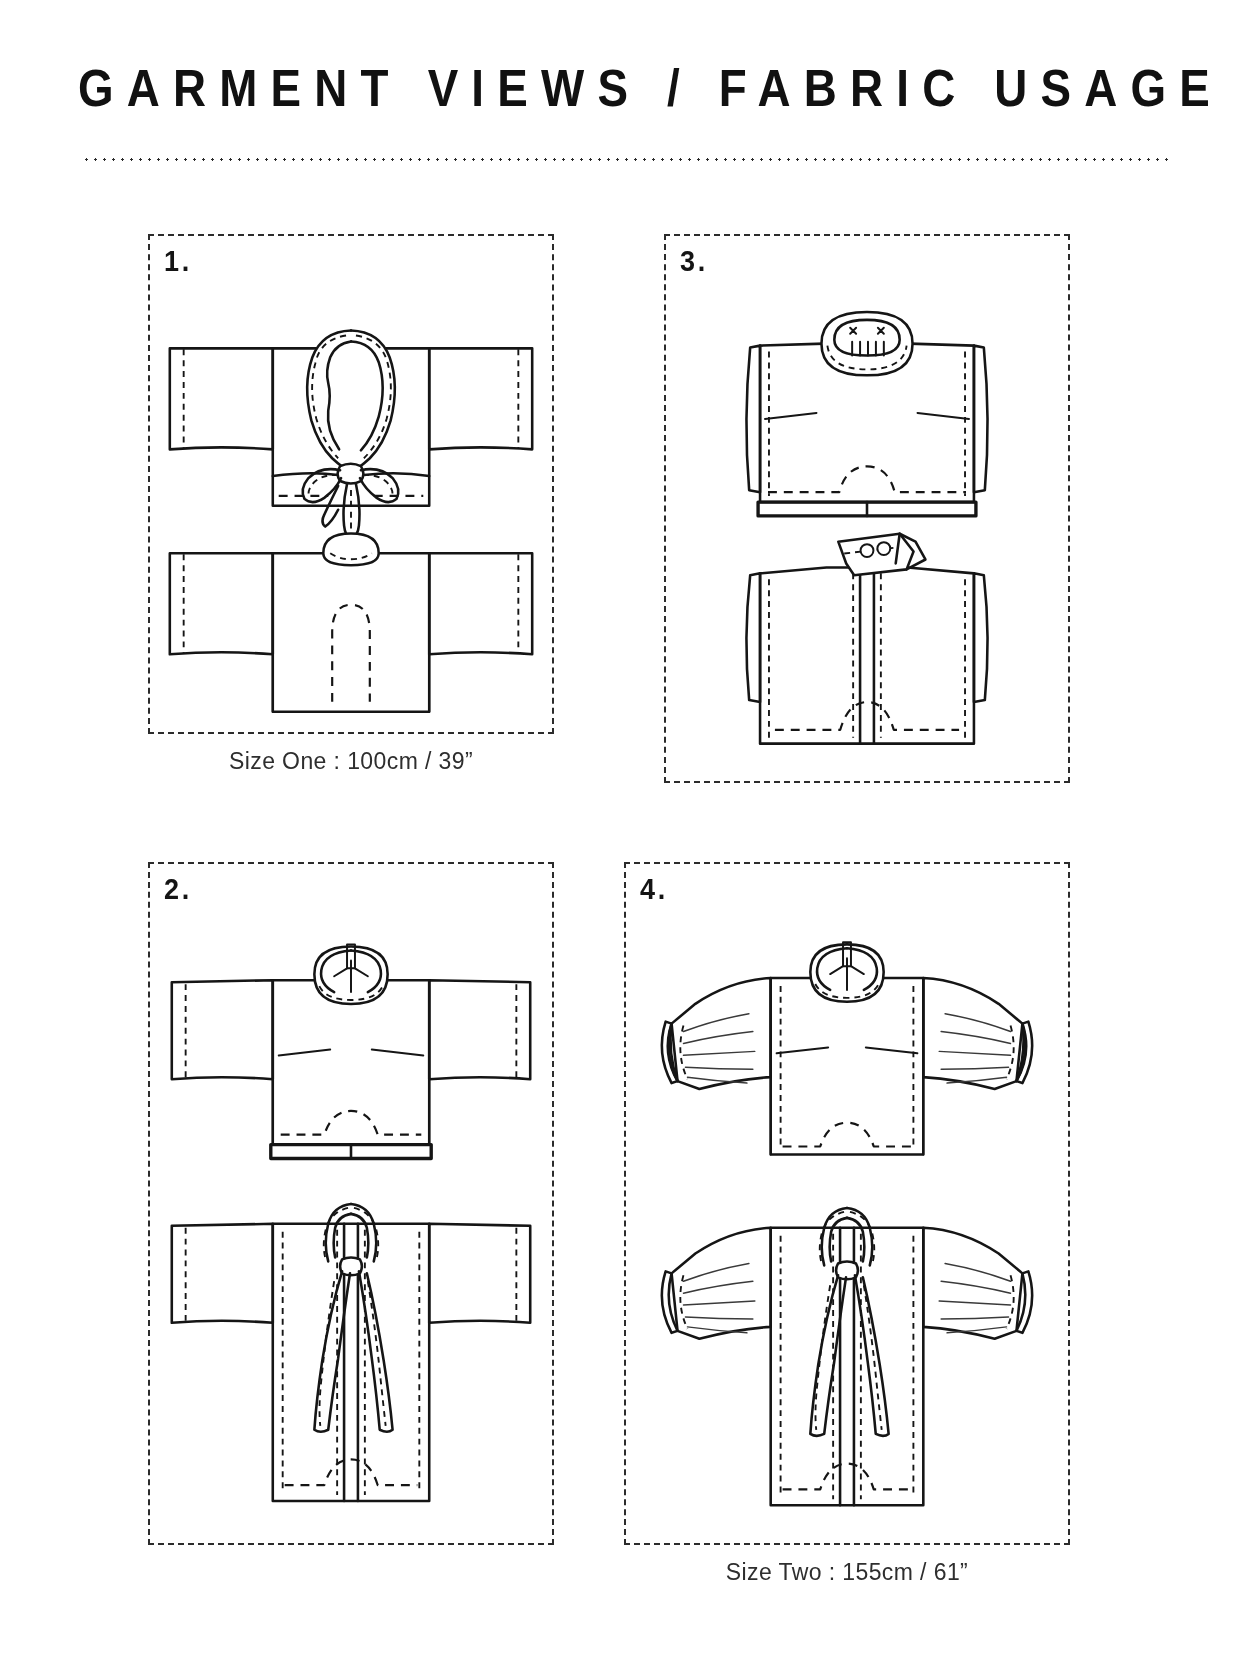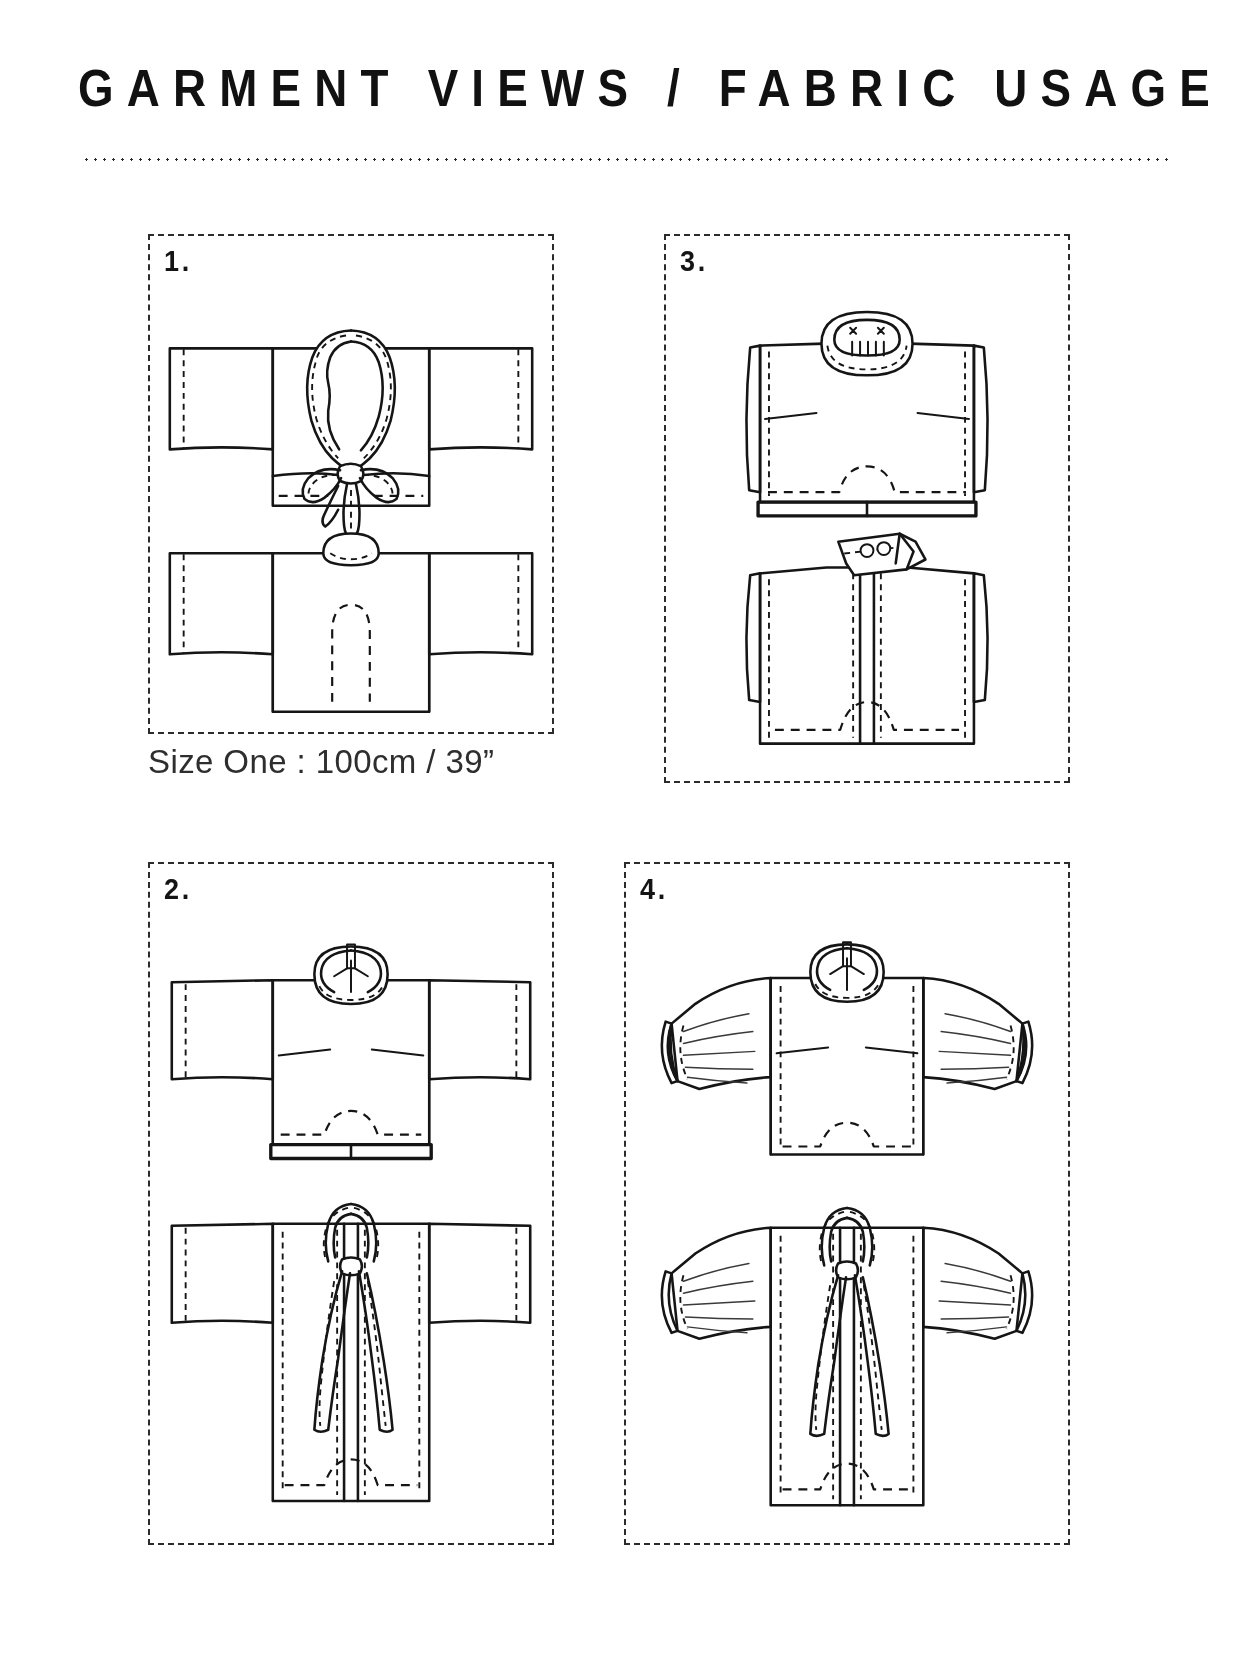--- a/index.html
+++ b/index.html
@@ -71,23 +71,23 @@
   .panel-art {
     position: absolute;
     left: 0;
     top: 0;
     width: 100%;
     height: 100%;
   }
 
   .caption {
     position: absolute;
-    text-align: left;
+    text-align: center;
     font-family: "Liberation Sans", sans-serif;
-    font-size: 33px;
+    font-size: 23px;
     font-weight: 400;
     color: #2e2e2e;
     letter-spacing: 0.4px;
     line-height: 39px;
     white-space: nowrap;
   }
 
   
   #panel-1 { left: 148px;  top: 234px;  width: 406px;  height: 500px; }
   #panel-3 { left: 664px;  top: 234px;  width: 406px;  height: 549px; }
@@ -424,13 +424,14 @@
       <path class="dash-f" d="M206 424 Q198 474 193 524 Q190 552 192 570"></path>
       <path class="ln" d="M231 414 Q238 454 244 502 Q249 540 252 574 Q260 578 265 574
                           Q262 542 256 504 Q248 454 239 416"></path>
       <path class="dash-f" d="M240 424 Q248 474 253 524 Q256 552 258 570"></path>
 
       <path class="dash" d="M158 630 L196 630 Q204 604 223 604 Q242 604 250 630 L288 630"></path>
     </g>
   </svg>
 </div>
 <div class="caption" id="caption-4">
+  <div>Size Two : 155cm / 61”</div>
 </div>
 
 </body></html>

